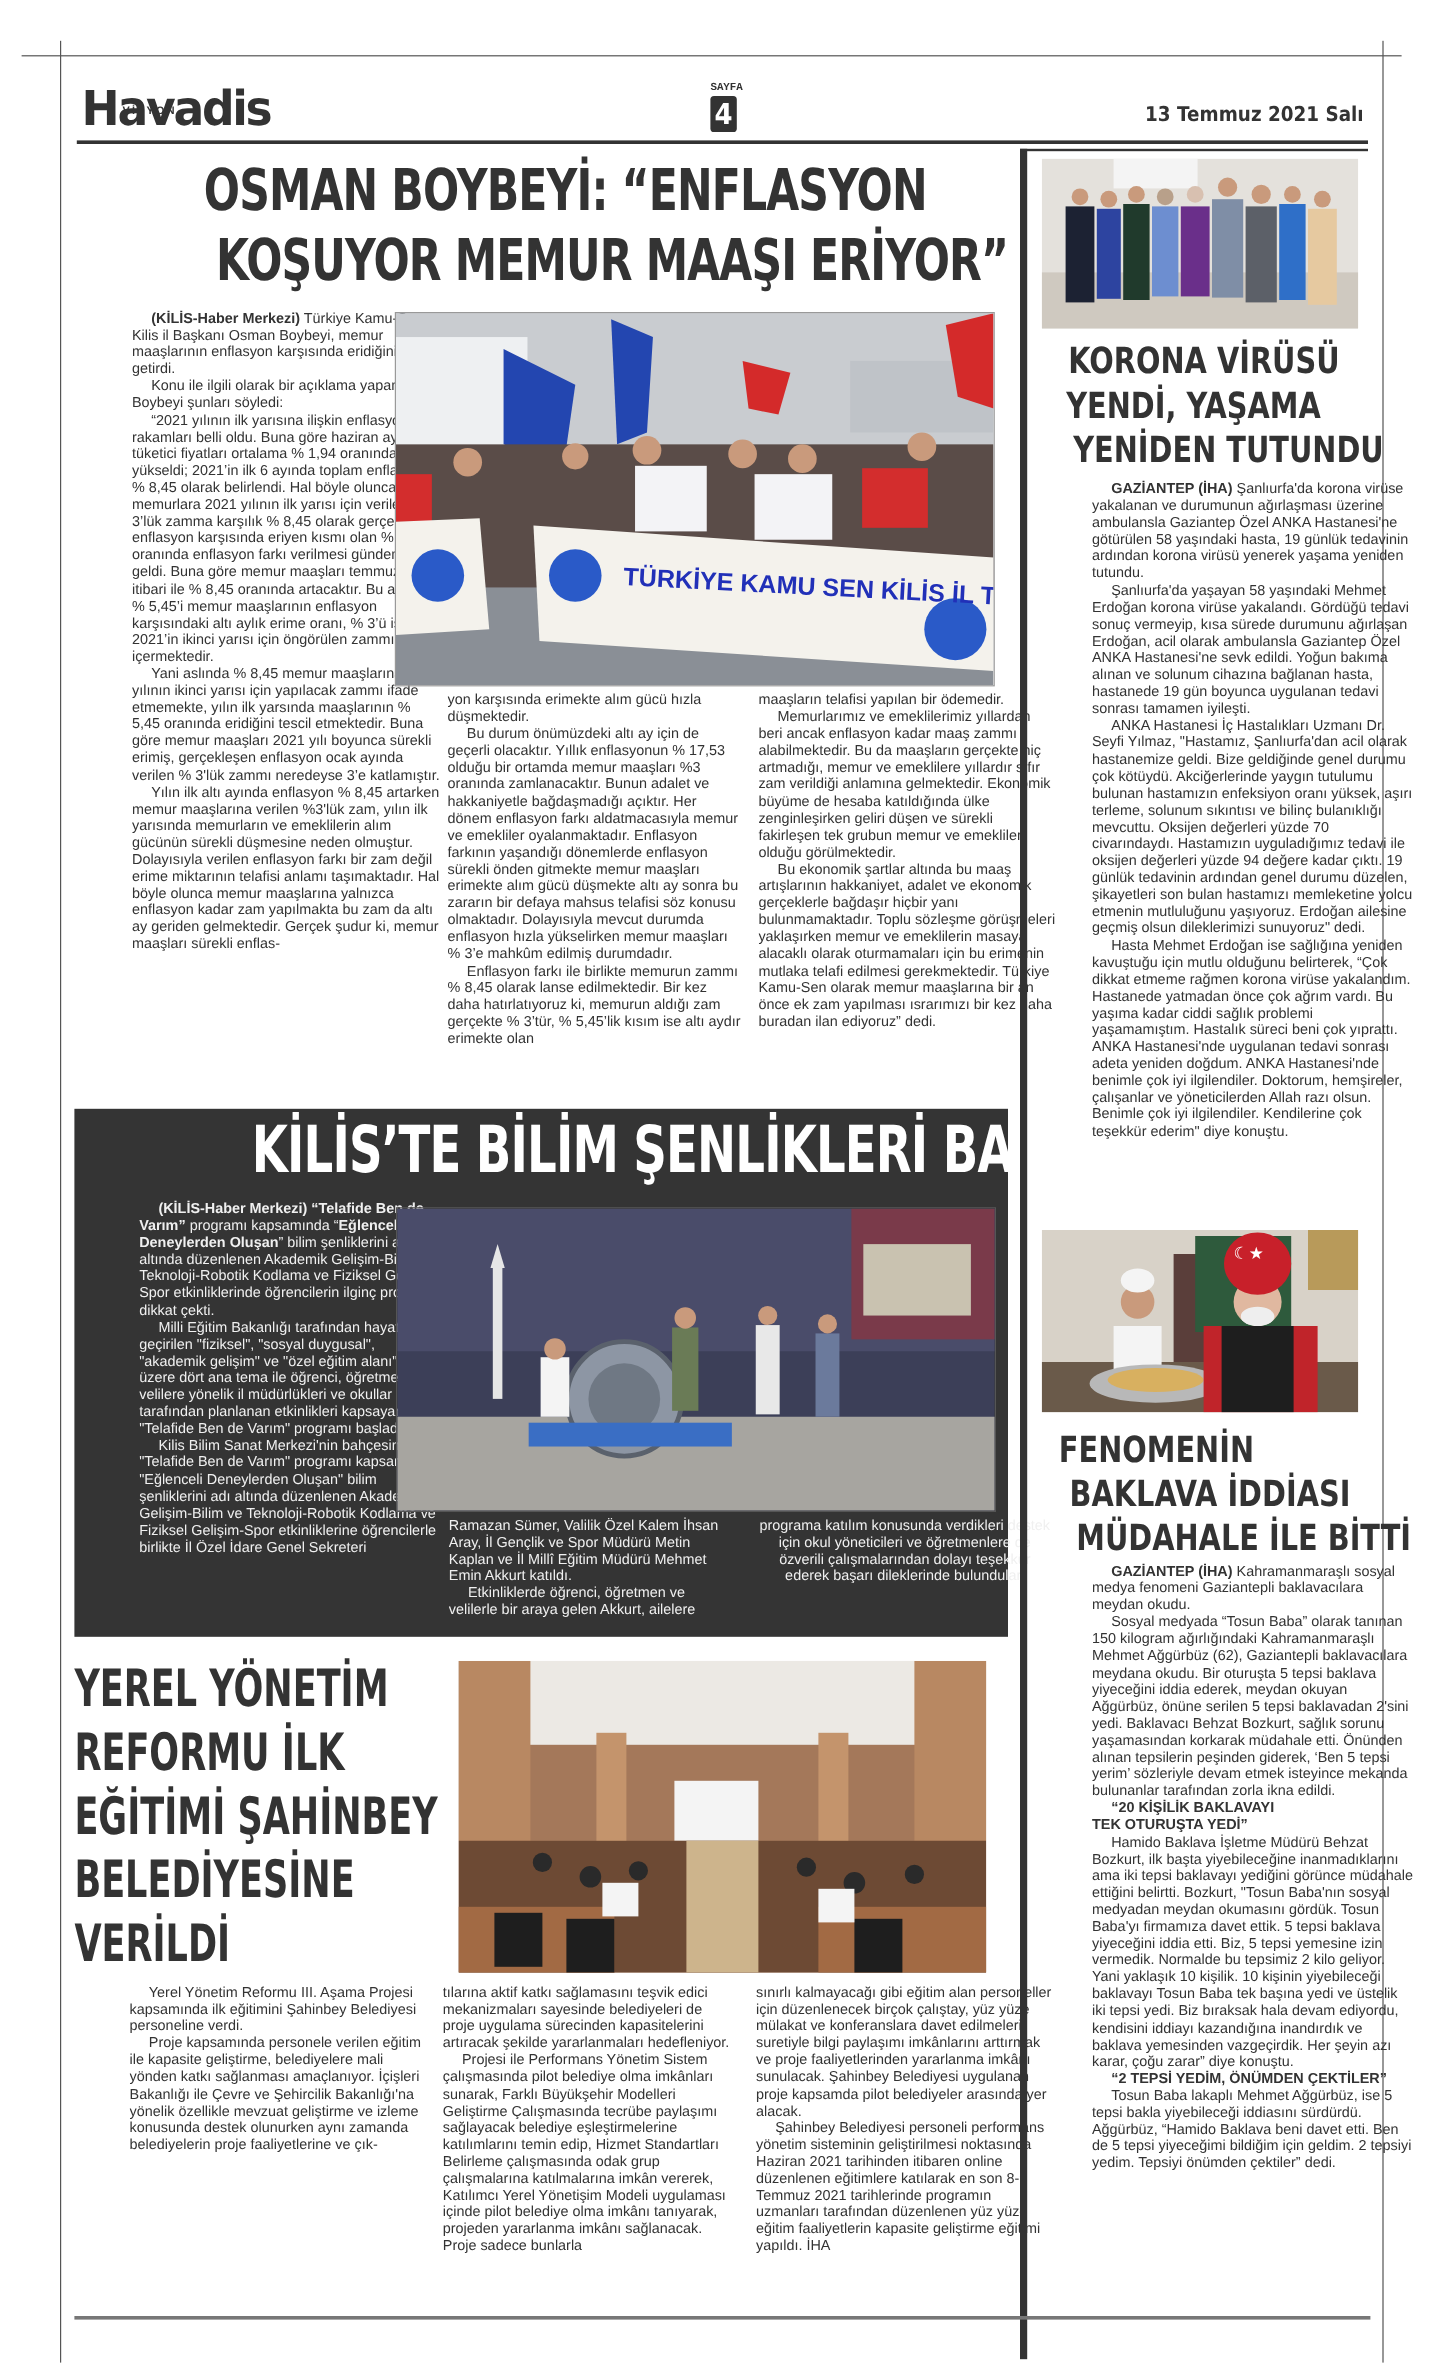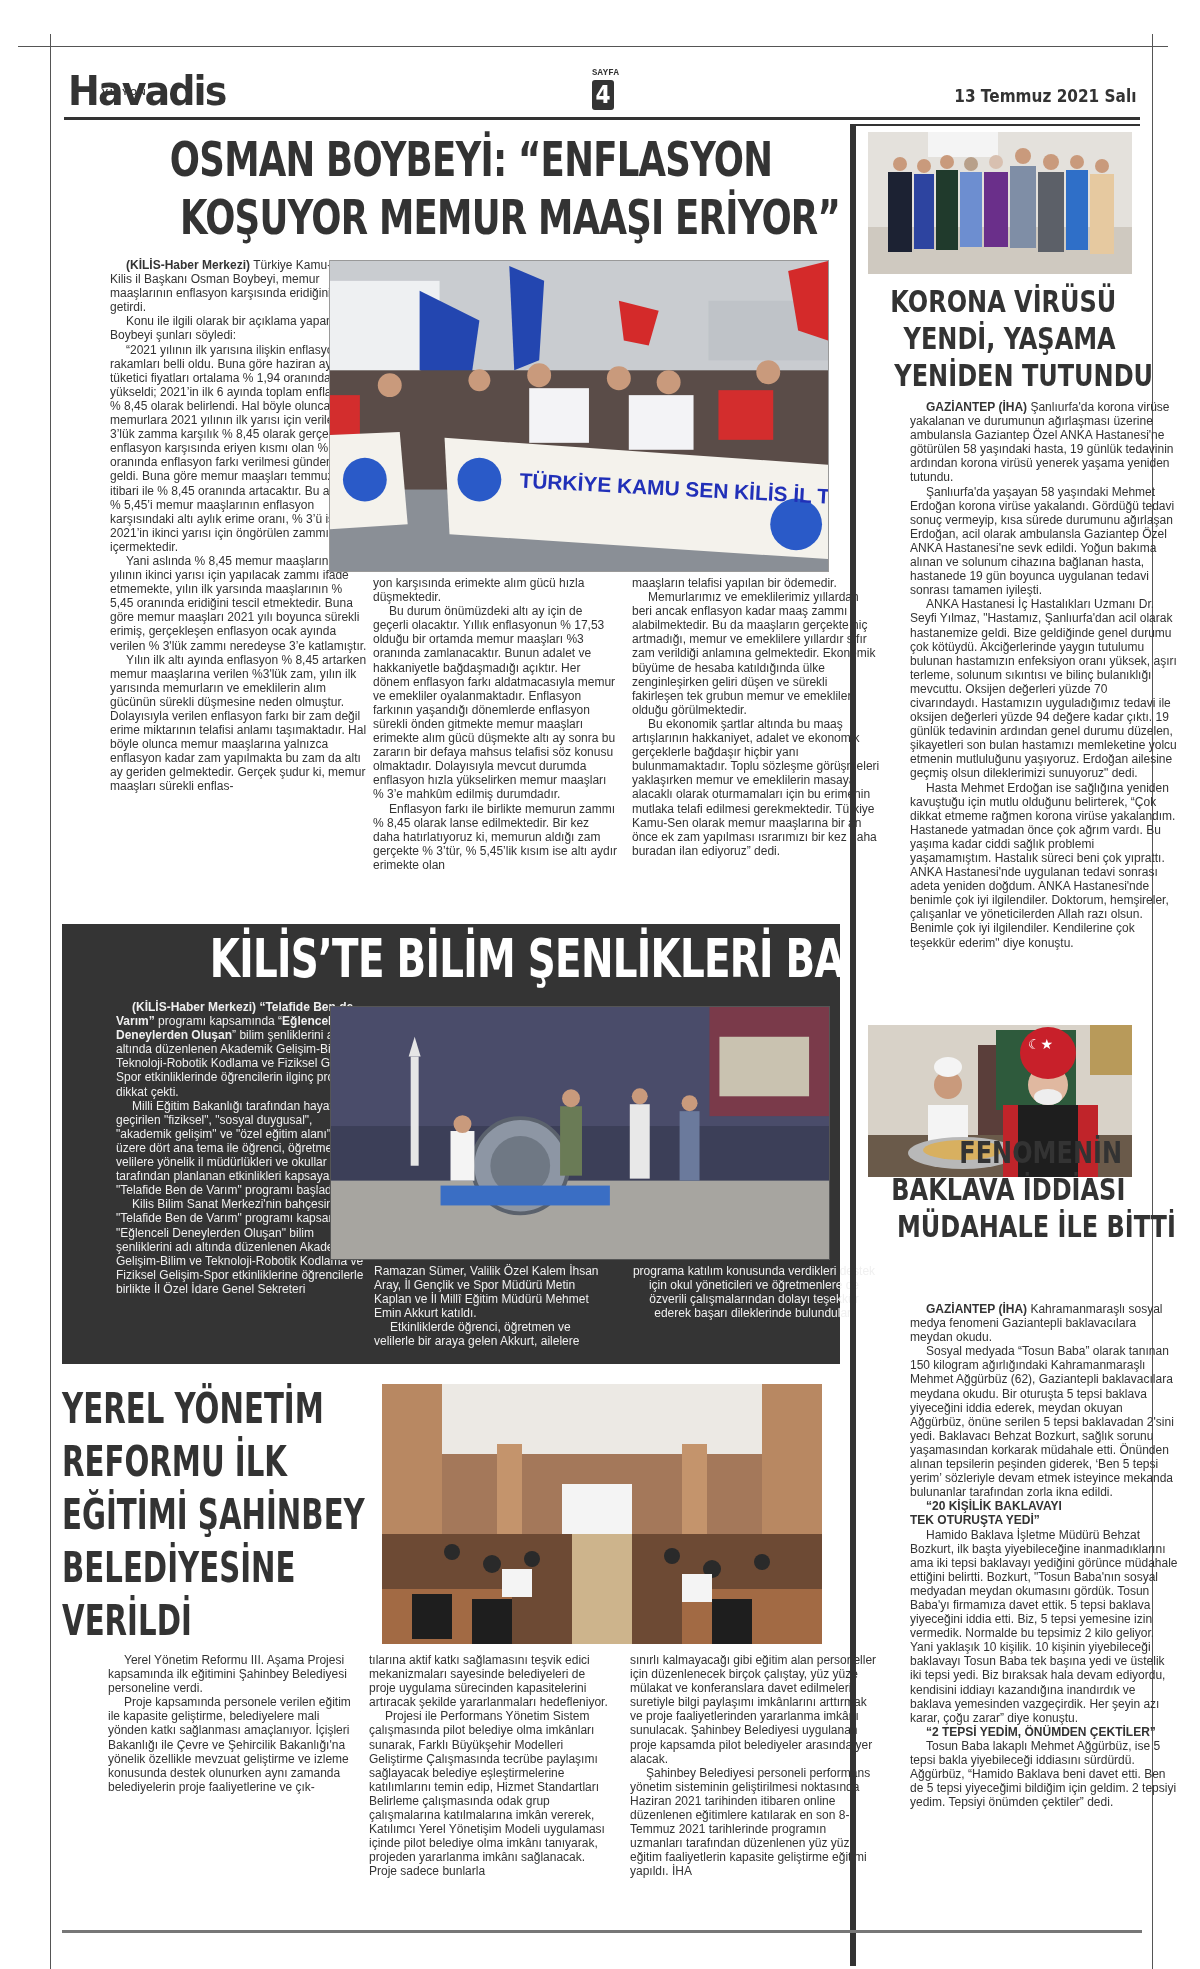--- a/index.html
+++ b/index.html
@@ -40,21 +40,21 @@
   .bilim-h span { display: inline-block; transform: scaleX(0.72); letter-spacing: -1px; white-space: nowrap; }
   .bilim .body-text { color: #f0f0f0; }
 
   
   .yerel-h { position: absolute; top: 1382px; left: 62px; width: 300px; font-size: 43px; line-height: 53px; }
   .yerel-h div { transform: scaleX(0.68); transform-origin: left; white-space: nowrap; }
 
   
   .sidebar-frame { position: absolute; top: 124px; left: 850px; width: 292px; height: 1842px; border-left: 6px solid #333; }
   .sidebar-top { position: absolute; top: 124px; left: 850px; width: 290px; border-top: 2px solid #333; }
-  .side-h { position: absolute; left: 862px; width: 280px; text-align: right; font-size: 30px; line-height: 37px; }
+  .side-h { position: absolute; left: 862px; width: 280px; text-align: left; font-size: 30px; line-height: 37px; }
   .side-h div { display: inline-block; transform: scaleX(0.8); white-space: nowrap; }
   .sub-head { font-weight: bold; text-indent: 16px; }
 
   .bottom-rule { position: absolute; top: 1930px; left: 62px; width: 1080px; border-top: 3px solid #777; }
 </style>
 </head>
 <body>
 
 <div class="crop-top"></div>
 <div class="crop-l"></div>
@@ -272,21 +272,21 @@
       <ellipse cx="95" cy="128" rx="55" ry="16" fill="#b8b8b8"></ellipse>
       <ellipse cx="95" cy="125" rx="40" ry="10" fill="#d8b060"></ellipse>
       <rect x="135" y="80" width="95" height="72" fill="#c0242a"></rect>
       <rect x="150" y="80" width="60" height="72" fill="#1e1e1e"></rect>
       <circle cx="180" cy="60" r="20" fill="#e0b8a0"></circle>
       <ellipse cx="180" cy="28" rx="28" ry="26" fill="#c8202a"></ellipse>
       <text x="160" y="24" font-size="14" fill="#fff" font-family="DejaVu Sans, sans-serif">☾★</text>
       <ellipse cx="180" cy="72" rx="14" ry="8" fill="#eeeeee"></ellipse>
     </svg>
   </div>
-  <h2 class="side-h cond" style="top:1134px;">
+  <h2 class="side-h cond" style="top:1190px;">
     <div>FENOMENİN</div><br>
     <div>BAKLAVA İDDİASI</div><br>
     <div>MÜDAHALE İLE BİTTİ</div>
   </h2>
   <div class="col body-text" style="top:1302px; left:866px; width:268px; height:628px;">
     <p><b>GAZİANTEP (İHA)</b><span> Kahramanmaraşlı sosyal medya fenomeni Gaziantepli baklavacılara meydan okudu.</span></p>
     <p>Sosyal medyada “Tosun Baba” olarak tanınan 150 kilogram ağırlığındaki Kahramanmaraşlı Mehmet Ağgürbüz (62), Gaziantepli baklavacılara meydana okudu. Bir oturuşta 5 tepsi baklava yiyeceğini iddia ederek, meydan okuyan Ağgürbüz, önüne serilen 5 tepsi baklavadan 2'sini yedi. Baklavacı Behzat Bozkurt, sağlık sorunu yaşamasından korkarak müdahale etti. Önünden alınan tepsilerin peşinden giderek, ‘Ben 5 tepsi yerim’ sözleriyle devam etmek isteyince mekanda bulunanlar tarafından zorla ikna edildi.</p>
     <p class="sub-head"><span>“20 KİŞİLİK BAKLAVAYI</span><br><span>TEK OTURUŞTA YEDİ”</span></p>
     <p>Hamido Baklava İşletme Müdürü Behzat Bozkurt, ilk başta yiyebileceğine inanmadıklarını ama iki tepsi baklavayı yediğini görünce müdahale ettiğini belirtti. Bozkurt, "Tosun Baba'nın sosyal medyadan meydan okumasını gördük. Tosun Baba'yı firmamıza davet ettik. 5 tepsi baklava yiyeceğini iddia etti. Biz, 5 tepsi yemesine izin vermedik. Normalde bu tepsimiz 2 kilo geliyor. Yani yaklaşık 10 kişilik. 10 kişinin yiyebileceği baklavayı Tosun Baba tek başına yedi ve üstelik iki tepsi yedi. Biz bıraksak hala devam ediyordu, kendisini iddiayı kazandığına inandırdık ve baklava yemesinden vazgeçirdik. Her şeyin azı karar, çoğu zarar” diye konuştu.</p>
     <p class="sub-head">“2 TEPSİ YEDİM, ÖNÜMDEN ÇEKTİLER”</p>

